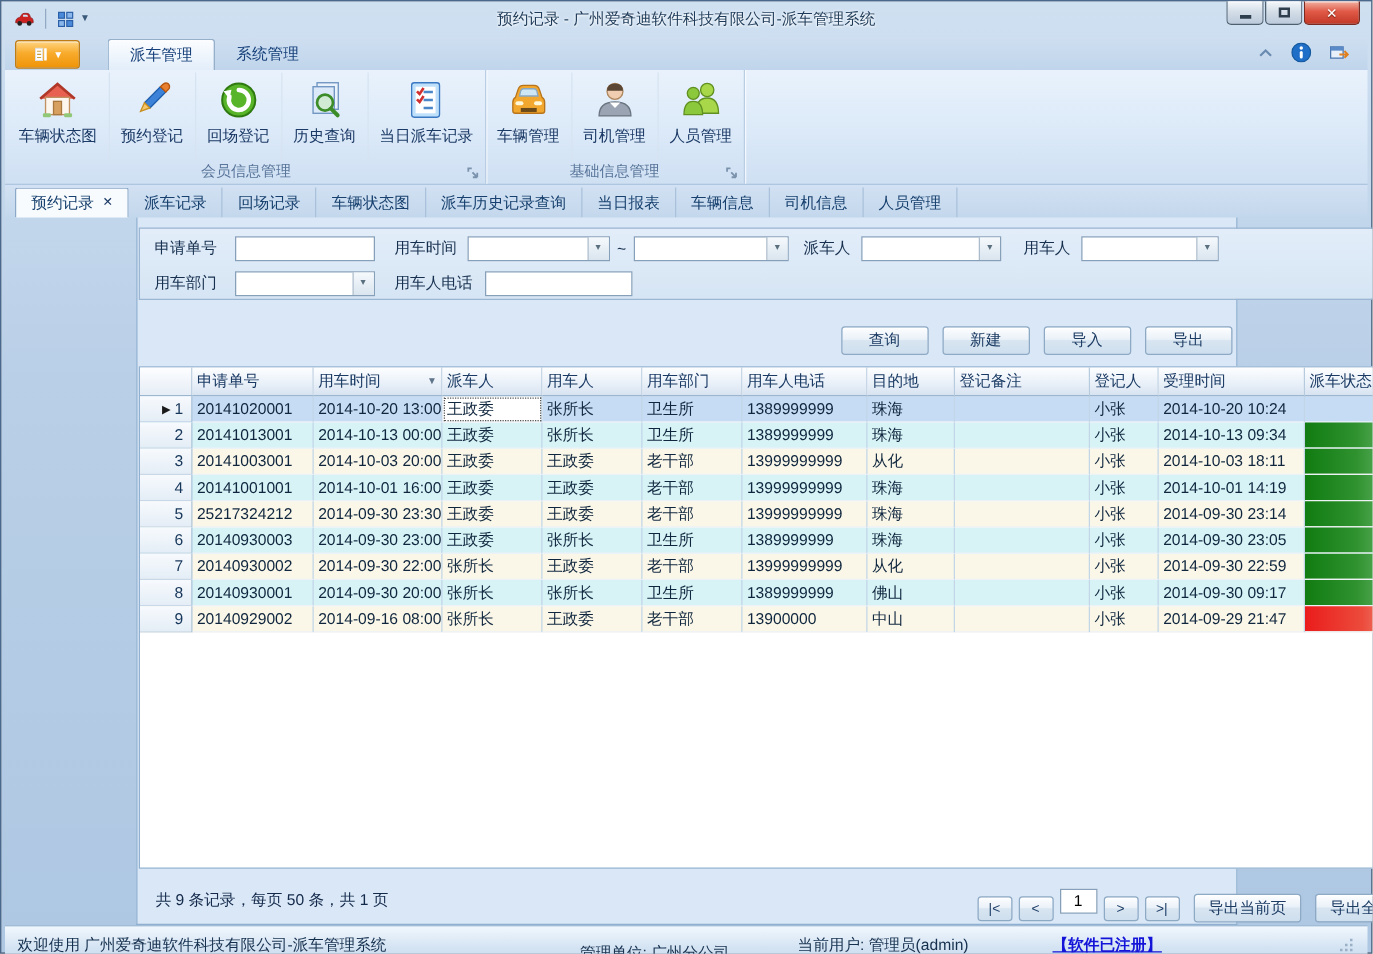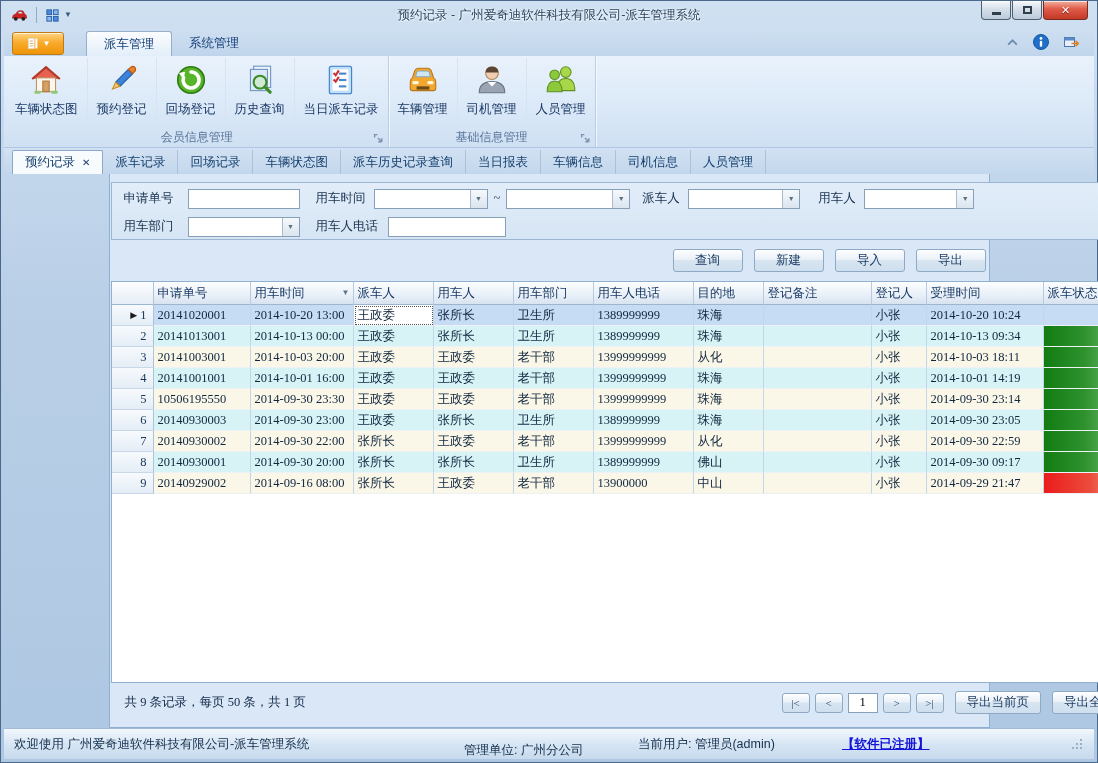--- a/index.html
+++ b/index.html
@@ -57,38 +57,38 @@
   .rcap-dl{position:absolute;right:4px;top:3px;width:11px;height:11px;}
 
   
   .doctabs{flex:0 0 26px;background:linear-gradient(#d2e1f3,#c3d7ec);display:flex;align-items:flex-end;padding-left:8px;}
   .dtab{height:24px;display:flex;align-items:center;gap:7px;padding:0 12px;font-size:12.5px;color:#17406e;
     border-right:1px solid #a9c1da;cursor:default;}
   .dtab.active{background:#f7fbfe;border:1px solid #8ca8c8;border-bottom:none;border-radius:2px 2px 0 0;}
   .dtx{font-size:10px;color:#1c3a66;}
 
   
-  .content{flex:1;width:881px;margin:0 auto;border:1px solid #8fb0d0;border-top:none;background:#d9e7f6;padding:1px;font-family:Liberation Serif, serif;}
+  .content{flex:1;width:881px;margin:0 auto;border:1px solid #8fb0d0;border-top:none;background:#d9e7f6;padding:1px;}
 
   .filter-panel{width:1054px;height:58px;border:1px solid #9ab6d2;background:linear-gradient(#e2edf9,#d6e5f4);margin-top:7px;}
   .frow{display:flex;align-items:center;height:25px;margin-top:3px;padding-left:12px;}
   .fl{font-size:12.5px;color:#17304f;}
   .ftext{height:20px;border:1px solid #86a0ba;background:#fff;font:inherit;padding:0 3px;}
   .combo{display:inline-flex;height:20px;border:1px solid #86a0ba;background:#fff;}
   .combo-box{flex:1;}
   .combo-btn{width:17px;background:linear-gradient(#f5f9fc,#dae5ef);border-left:1px solid #aabccc;
     display:flex;align-items:center;justify-content:center;font-size:7px;color:#5a707e;}
   .w46{width:46px}.w58{width:58px}.w64{width:64px}.w72{width:72px}
   .cw110{width:110px}.cw112{width:112px}.cw114{width:114px}.cw118{width:118px}.cw124{width:124px}
   .ml12{margin-left:12px}.ml16{margin-left:16px}.ml18{margin-left:18px}
   .tilde{margin:0 6px;color:#17304f;}
 
   .aerobtn{height:23px;border:1px solid #8da9c4;border-radius:3px;color:#1c3c64;font:inherit;
     background:linear-gradient(#fdfeff,#eaf1f8 45%,#d8e5f1 50%,#cfdfee);box-shadow:inset 0 1px 0 #fff;cursor:default;
-    display:flex;align-items:center;justify-content:center;}
+    display:flex;align-items:center;justify-content:center;margin-top:12px;}
   .actions{display:flex;justify-content:flex-end;gap:11px;margin-top:9px;padding-right:2px;}
   .actions .aerobtn{width:70px;}
 
   
   .grid{position:relative;width:1054px;height:402px;margin-top:9px;border:1px solid #8fb0d0;background:#fff;overflow:hidden;}
   .gr{display:flex;height:21px;line-height:20px;}
   .gc{border-right:1px solid #c2d6e8;border-bottom:1px solid #edf2f7;padding:0 4px;overflow:hidden;white-space:nowrap;
     font-size:12.5px;color:#10263e;flex:0 0 auto;}
   .gi{width:42px;background:linear-gradient(#f7fafd,#e4edf6);border-right:1px solid #aec4da;border-bottom:1px solid #c8d8e8;
     display:flex;align-items:center;justify-content:flex-end;gap:3px;padding:0 6px;}
@@ -471,21 +471,21 @@
             <div class="gc" style="width: 70px;">珠海</div>
             <div class="gc" style="width: 108px;"></div>
             <div class="gc" style="width: 55px;">小张</div>
             <div class="gc" style="width: 117px;">2014-10-01 14:19</div>
             <div class="gc gstatus st-green" style="width: 104px;">已回场</div>
           </div>
           <div class="gr odd">
             <div class="gc gi">
               <span class="indnum">5</span>
             </div>
-            <div class="gc" style="width: 97px;">10506195550</div>
+            <div class="gc" style="width: 97px;">25217324212</div>
             <div class="gc" style="width: 103px;">2014-09-30 23:30</div>
             <div class="gc" style="width: 80px;">王政委</div>
             <div class="gc" style="width: 80px;">王政委</div>
             <div class="gc" style="width: 80px;">老干部</div>
             <div class="gc" style="width: 100px;">13999999999</div>
             <div class="gc" style="width: 70px;">珠海</div>
             <div class="gc" style="width: 108px;"></div>
             <div class="gc" style="width: 55px;">小张</div>
             <div class="gc" style="width: 117px;">2014-09-30 23:14</div>
             <div class="gc gstatus st-green" style="width: 104px;">已回场</div>

